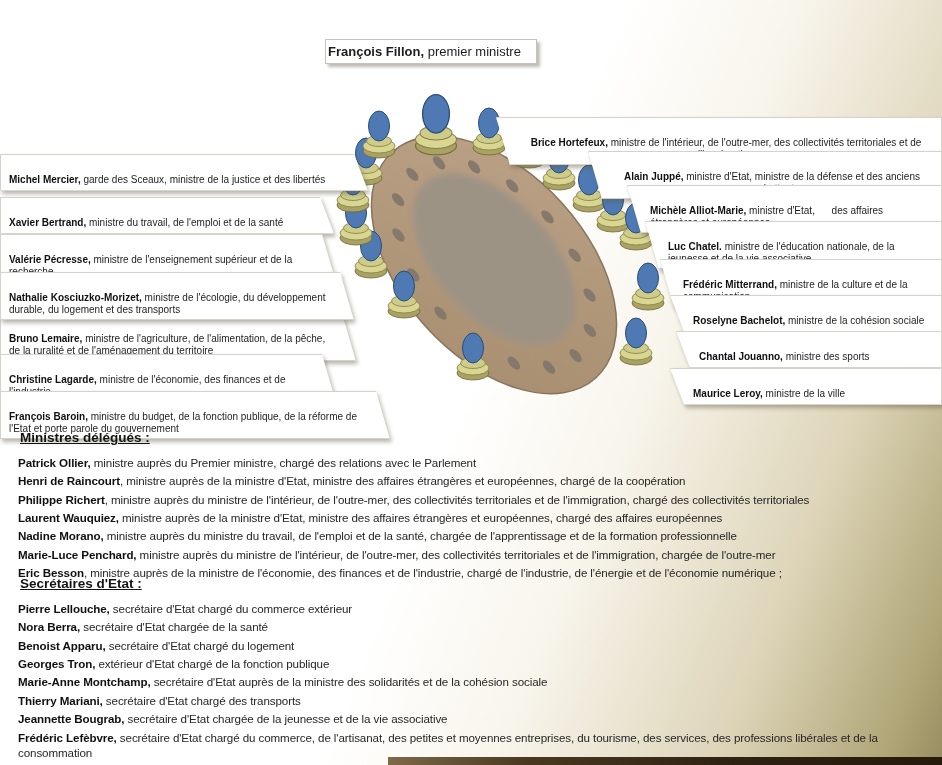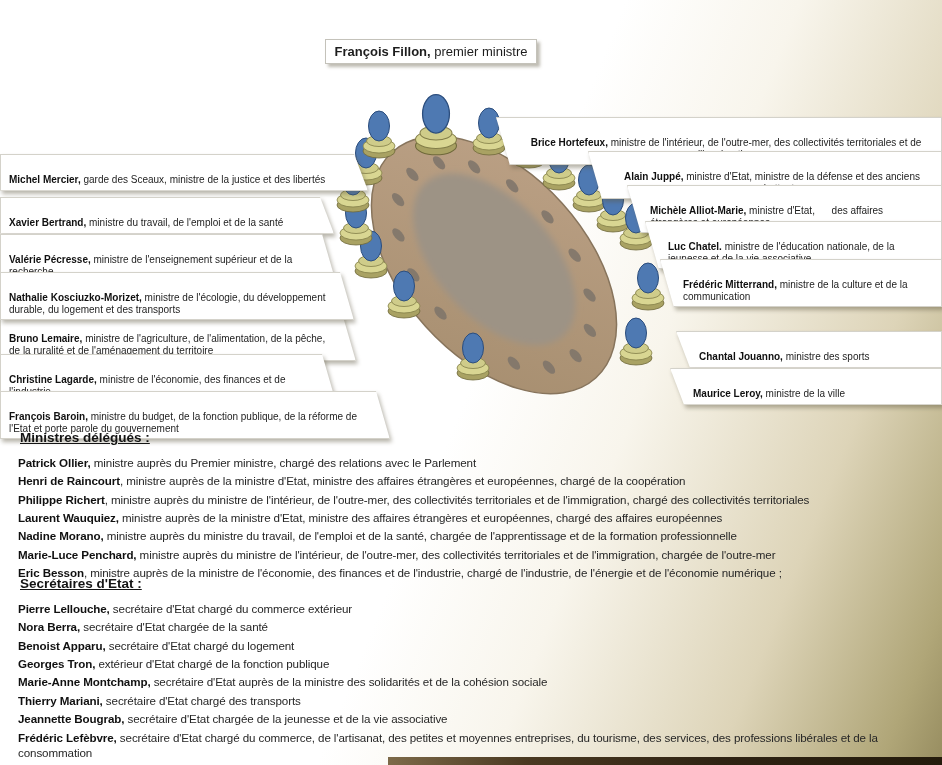--- a/index.html
+++ b/index.html
@@ -16,21 +16,21 @@
     font-size:10px; line-height:1.17; padding:19px 8px 4px 8px;margin-top:32px;
   }
   .co-left .co-in  { clip-path:polygon(0 0, calc(100% - 14px) 0, 100% 100%, 0 100%); padding-right:20px; }
   .co-right .co-in { clip-path:polygon(0 0, 100% 0, 100% 100%, 14px 100%); padding-left:22px; }
   .co .name { font-weight:bold; color:#101010; }
   .co.center .co-in { text-align:center; }
   
   #pm-box {
     position:absolute; left:325px; top:39px; width:212px; z-index:2;
     background:#fff; border:1px solid #c4c2ba; box-shadow:3px 3px 3px rgba(95,88,66,.4);
-    font-size:13px; text-align:center; padding:4px 2px; color:#1d1d1d;
+    font-size:13px; padding:4px 2px; color:#1d1d1d;
   }
   #pm-box .name { font-weight:bold; }
   
   #diagram { position:absolute; left:328px; top:73px; z-index:1; }
   
   .list-section { position:absolute; left:18px; width:916px; z-index:2; }
   #delegates  { top:430px; }
   #secretaries { top:576px; }
   .list-heading {
     font-size:13.5px; font-weight:bold; color:#141414;
@@ -215,20 +215,23 @@
   </div>
   <div class="co co-right" style="left:627px;top:153px;right:0">
     <div class="co-in"><span class="name">Michèle Alliot-Marie,</span><span> ministre d'Etat,&nbsp;&nbsp;&nbsp;&nbsp;&nbsp;&nbsp;des affaires étrangères et européennes</span></div>
   </div>
   <div class="co co-right" style="left:645px;top:189px;right:0">
     <div class="co-in"><span class="name">Luc Chatel.</span><span>  ministre de l'éducation nationale, de la jeunesse et de la vie associative</span></div>
   </div>
   <div class="co co-right" style="left:660px;top:227px;right:0">
     <div class="co-in"><span class="name">Frédéric Mitterrand,</span><span> ministre de la culture et de la communication</span></div>
   </div>
+  <div class="co co-right" style="left:670px;top:263px;right:0">
+    <div class="co-in"><span class="name">Roselyne Bachelot,</span><span> ministre de la cohésion sociale</span></div>
+  </div>
   <div class="co co-right" style="left:676px;top:299px;right:0">
     <div class="co-in"><span class="name">Chantal Jouanno,</span><span>  ministre des sports</span></div>
   </div>
   <div class="co co-right" style="left:670px;top:336px;right:0">
     <div class="co-in"><span class="name">Maurice Leroy,</span><span>  ministre de la ville</span></div>
   </div>
 
   <div id="delegates" class="list-section">
     <div class="list-heading">Ministres délégués :</div>
     <div class="list-line"><span class="name">Patrick Ollier,</span><span> ministre auprès du Premier ministre, chargé des relations avec le Parlement</span></div>

